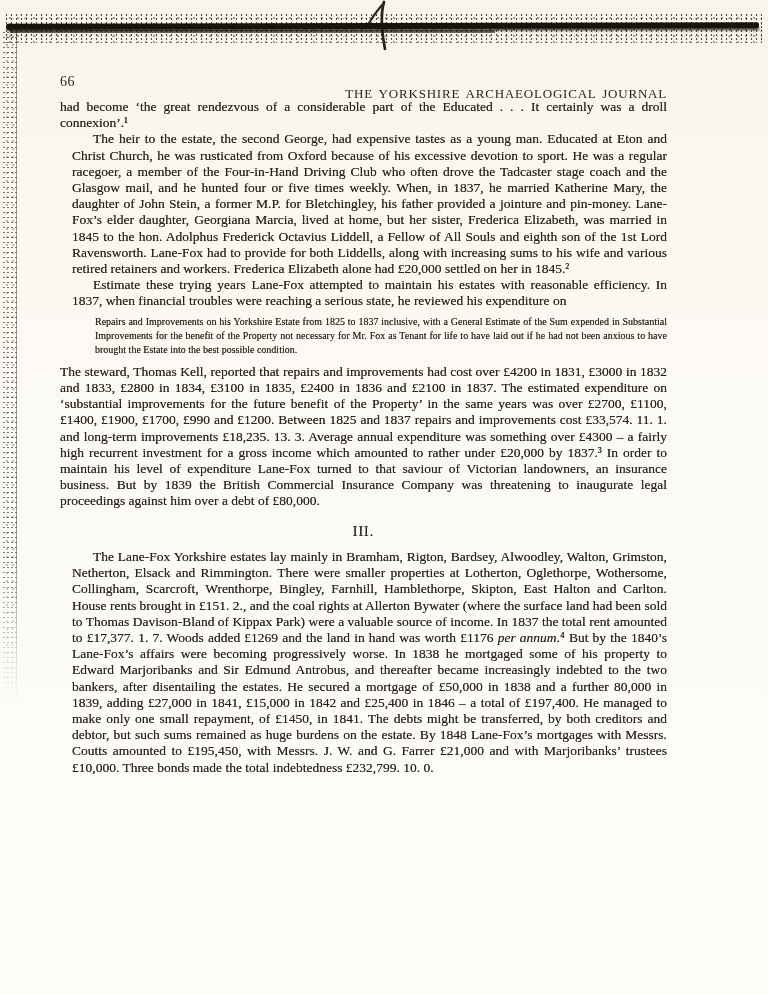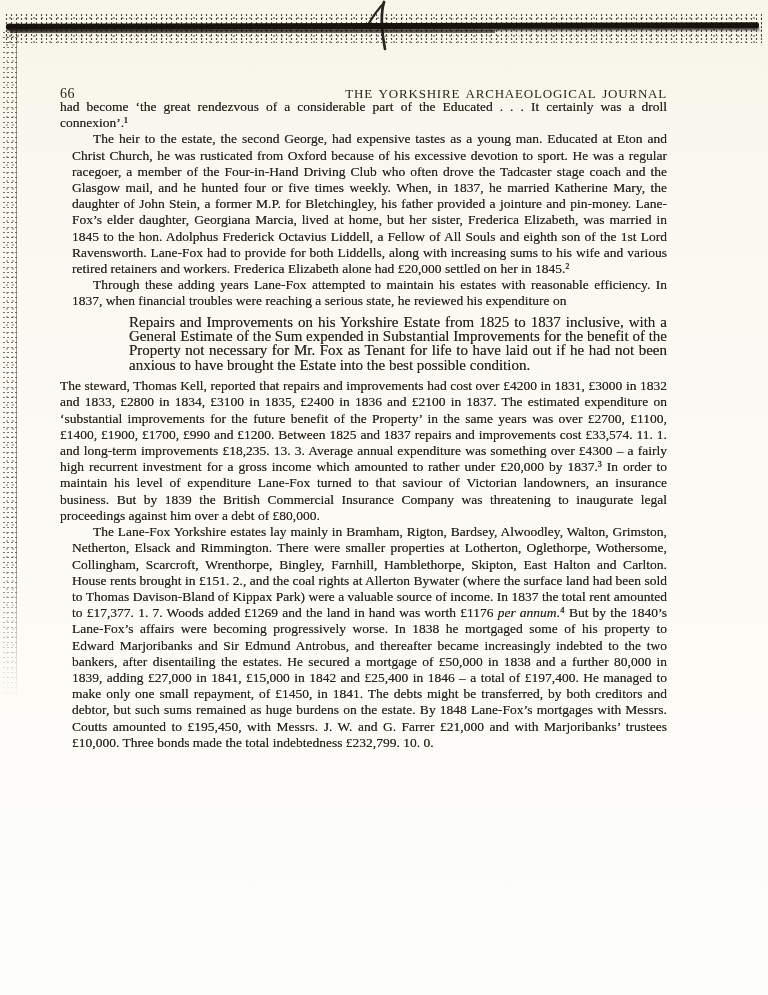--- a/index.html
+++ b/index.html
@@ -38,37 +38,37 @@
       radial-gradient(circle,rgba(70,60,40,.4) .8px,transparent 1.3px) 2px 3px/6px 8px;
     border-right:1px solid rgba(35,30,20,.5);
     -webkit-mask-image:linear-gradient(180deg,#000 0%,#000 78%,transparent 100%);
             mask-image:linear-gradient(180deg,#000 0%,#000 78%,transparent 100%);
     opacity:.85;
   }
   .pen-mark{position:absolute;left:358px;top:-2px;}
   
   .header{
     position:absolute;left:60px;top:74px;width:607px;
-    display:flex;justify-content:space-between;align-items:flex-end;
+    display:flex;justify-content:space-between;align-items:flex-start;
   }
   .page-num{font-size:14px;letter-spacing:.5px;}
   .journal-title{font-size:13px;letter-spacing:.8px;word-spacing:2px;margin-top:12px;}
   
   .content{
     position:absolute;left:60px;top:99px;width:607px;
     font-size:13.5px;line-height:16.2px;text-align:justify;
     text-shadow:0 0 .35px rgba(41,36,27,.65);
   }
   .content p{margin:0;}
   p.indent{text-indent:21px;margin-left:12px;}
   .p1{margin-bottom:7px;}
   .p2{margin-bottom:4px;}
   .quote{
-    font-size:15px;line-height:14.4px;text-align:justify;
-    margin:5px 0 6px 69px;
+    font-size:10px;line-height:14.4px;text-align:justify;
+    margin:5px 0 6px 35px;
   }
   .section-heading{
     text-align:center;font-size:14px;letter-spacing:1px;
     margin:14px 0 9px 0;
   }
 </style>
 </head>
 <body>
 
 <div class="page">
@@ -85,19 +85,20 @@
   </svg>
 
   <div class="header">
     <span class="page-num">66</span>
     <span class="journal-title">THE YORKSHIRE ARCHAEOLOGICAL JOURNAL</span>
   </div>
 
   <div class="content">
     <p class="p1">had become ‘the great rendezvous of a considerable part of the Educated . . . It certainly was a droll connexion’.¹</p>
     <p class="p2 indent">The heir to the estate, the second George, had expensive tastes as a young man. Educated at Eton and Christ Church, he was rusticated from Oxford because of his excessive devotion to sport. He was a regular racegoer, a member of the Four-in-Hand Driving Club who often drove the Tadcaster stage coach and the Glasgow mail, and he hunted four or five times weekly. When, in 1837, he married Katherine Mary, the daughter of John Stein, a former M.P. for Bletchingley, his father provided a jointure and pin-money. Lane-Fox’s elder daughter, Georgiana Marcia, lived at home, but her sister, Frederica Elizabeth, was married in 1845 to the hon. Adolphus Frederick Octavius Liddell, a Fellow of All Souls and eighth son of the 1st Lord Ravensworth. Lane-Fox had to provide for both Liddells, along with increasing sums to his wife and various retired retainers and workers. Frederica Elizabeth alone had £20,000 settled on her in 1845.²</p>
-    <p class="indent">Through these adding years Lane-Fox attempted to maintain his estates with reasonable efficiency. In 1837, when financial troubles were reaching a serious state, he reviewed his expenditure on</p>
+    <p class="indent">Estimate these trying years Lane-Fox attempted to maintain his estates with reasonable efficiency. In 1837, when financial troubles were reaching a serious state, he reviewed his expenditure on</p>
     <div class="quote">Repairs and Improvements on his Yorkshire Estate from 1825 to 1837 inclusive, with a General Estimate of the Sum expended in Substantial Improvements for the benefit of the Property not necessary for Mr. Fox as Tenant for life to have laid out if he had not been anxious to have brought the Estate into the best possible condition.</div>
     <p>The steward, Thomas Kell, reported that repairs and improvements had cost over £4200 in 1831, £3000 in 1832 and 1833, £2800 in 1834, £3100 in 1835, £2400 in 1836 and £2100 in 1837. The estimated expenditure on ‘substantial improvements for the future benefit of the Property’ in the same years was over £2700, £1100, £1400, £1900, £1700, £990 and £1200. Between 1825 and 1837 repairs and improvements cost £33,574. 11. 1. and long-term improvements £18,235. 13. 3. Average annual expenditure was something over £4300 – a fairly high recurrent investment for a gross income which amounted to rather under £20,000 by 1837.³ In order to maintain his level of expenditure Lane-Fox turned to that saviour of Victorian landowners, an insurance business. But by 1839 the British Commercial Insurance Company was threatening to inaugurate legal proceedings against him over a debt of £80,000.</p>
+    <div class="section-heading">III.</div>
     <p class="indent"><span>The Lane-Fox Yorkshire estates lay mainly in Bramham, Rigton, Bardsey, Alwoodley, Walton, Grimston, Netherton, Elsack and Rimmington. There were smaller properties at Lotherton, Oglethorpe, Wothersome, Collingham, Scarcroft, Wrenthorpe, Bingley, Farnhill, Hamblethorpe, Skipton, East Halton and Carlton. House rents brought in £151. 2., and the coal rights at Allerton Bywater (where the surface land had been sold to Thomas Davison-Bland of Kippax Park) were a valuable source of income. In 1837 the total rent amounted to £17,377. 1. 7. Woods added £1269 and the land in hand was worth £1176 </span><i>per annum</i><span>.⁴ But by the 1840’s Lane-Fox’s affairs were becoming progressively worse. In 1838 he mortgaged some of his property to Edward Marjoribanks and Sir Edmund Antrobus, and thereafter became increasingly indebted to the two bankers, after disentailing the estates. He secured a mortgage of £50,000 in 1838 and a further 80,000 in 1839, adding £27,000 in 1841, £15,000 in 1842 and £25,400 in 1846 – a total of £197,400. He managed to make only one small repayment, of £1450, in 1841. The debts might be transferred, by both creditors and debtor, but such sums remained as huge burdens on the estate. By 1848 Lane-Fox’s mortgages with Messrs. Coutts amounted to £195,450, with Messrs. J. W. and G. Farrer £21,000 and with Marjoribanks’ trustees £10,000. Three bonds made the total indebtedness £232,799. 10. 0.</span></p>
   </div>
 
 </div>
 
 </body></html>

